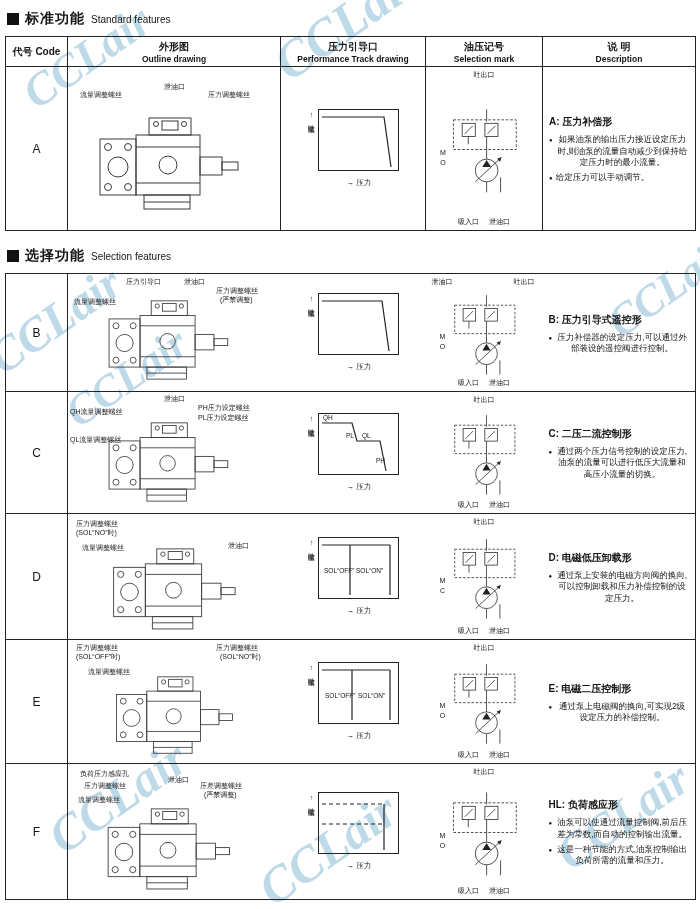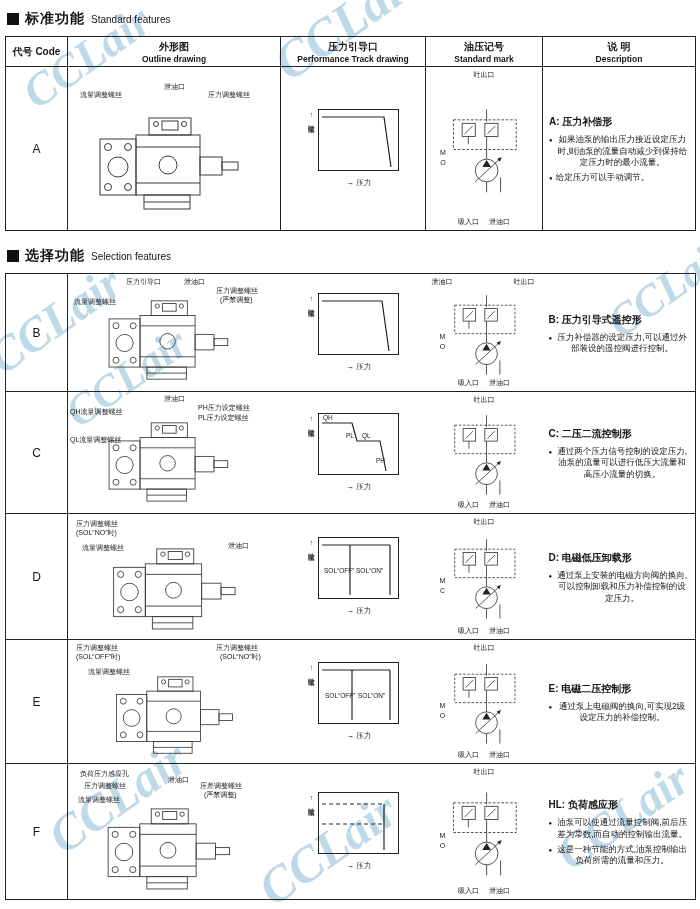--- a/index.html
+++ b/index.html
@@ -126,21 +126,21 @@
       <th>
         <div class="h-zh">外形图</div>
         <div class="h-en">Outline drawing</div>
       </th>
       <th>
         <div class="h-zh">压力引导口</div>
         <div class="h-en">Performance Track drawing</div>
       </th>
       <th>
         <div class="h-zh">油压记号</div>
-        <div class="h-en">Standard mark</div>
+        <div class="h-en">Selection mark</div>
       </th>
       <th>
         <div class="h-zh">说  明</div>
         <div class="h-en">Description</div>
       </th>
     </tr>
 
     <tr style="height:164px">
       <td class="code"><span>A</span></td>
       <td class="outline">

